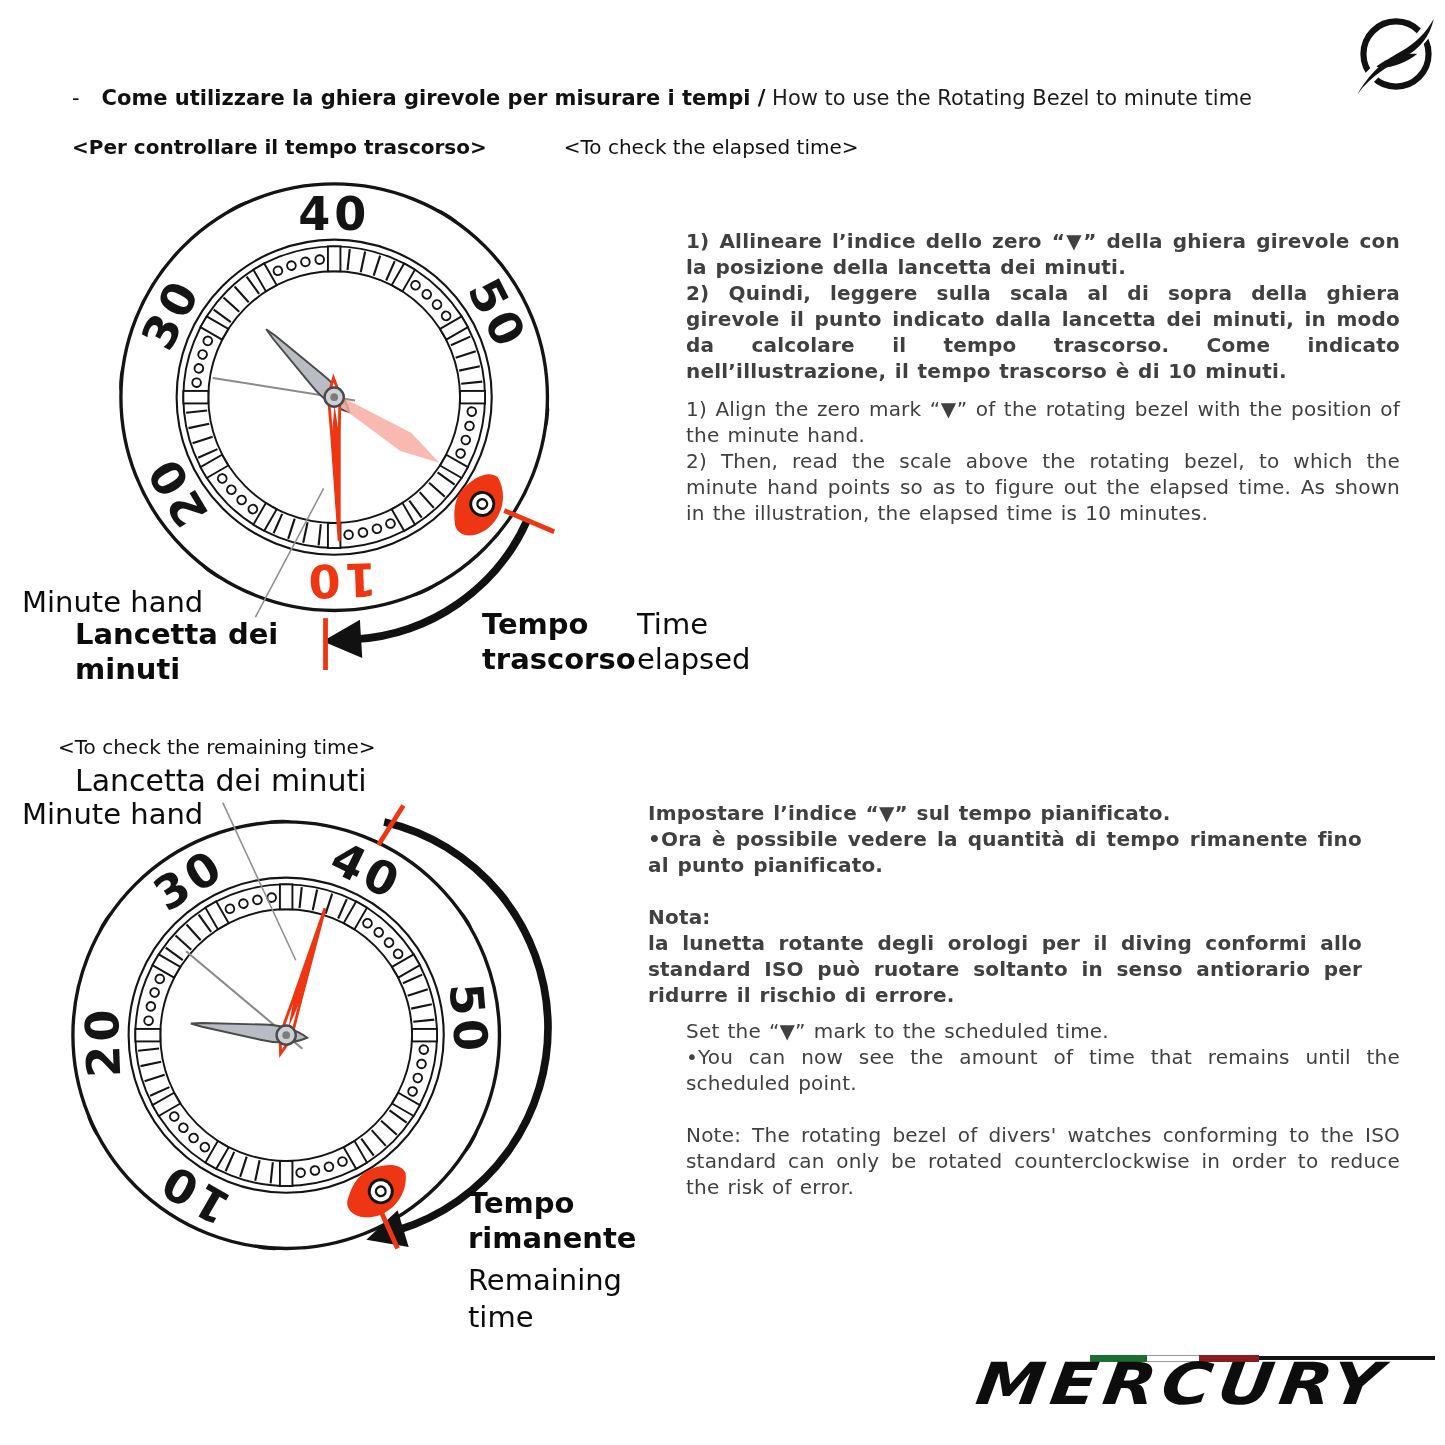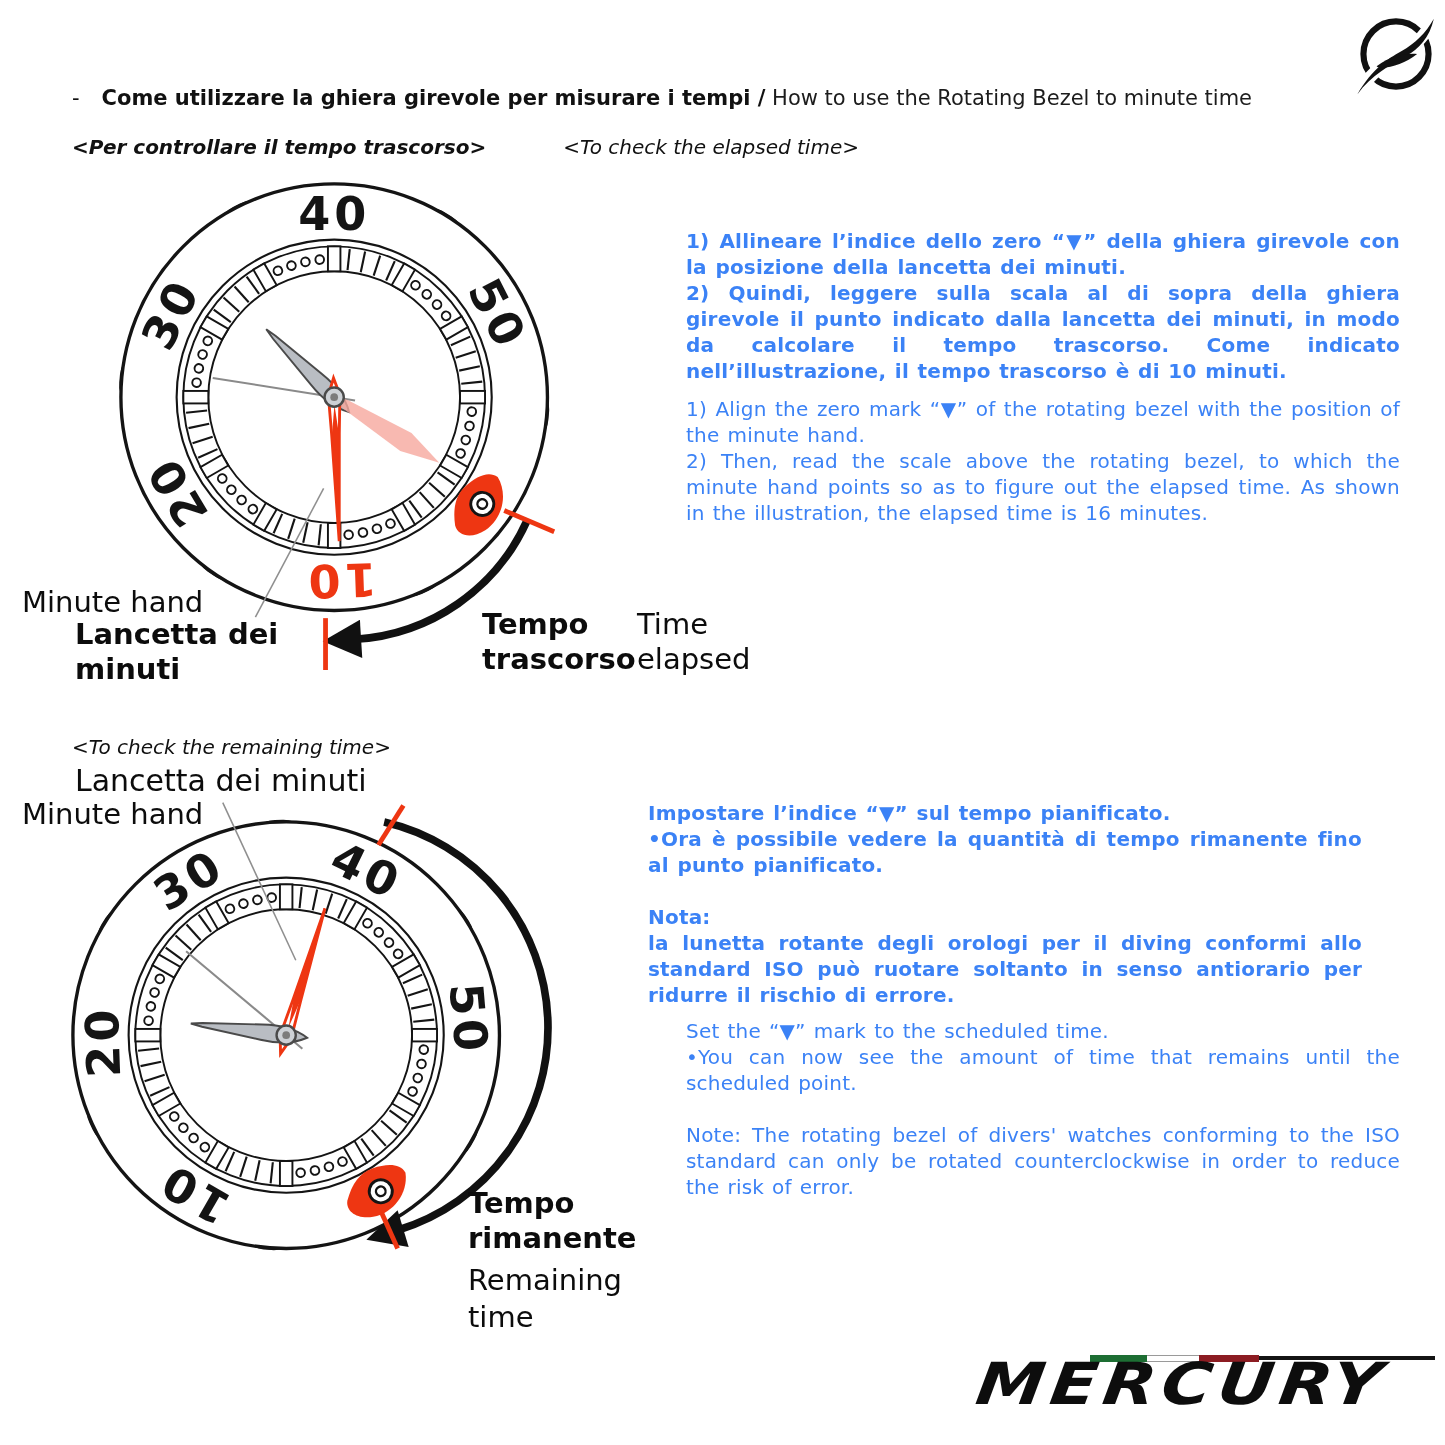--- a/index.html
+++ b/index.html
@@ -5,25 +5,25 @@
   html,body{margin:0;padding:0;}
   body{
     width:1445px;height:1445px;background:#ffffff;position:relative;overflow:hidden;
     font-family:"DejaVu Sans","Liberation Sans",sans-serif;color:#111;
   }
   .abs{position:absolute;}
   .b{font-weight:bold;}
   .title-line{left:72px;top:86px;font-size:21px;display:flex;align-items:baseline;}
   .title-line .dash{margin-right:22px;font-weight:normal;}
   .title-line .en{font-weight:normal;color:#1c1c1c;}
-  .sec-heading{font-size:20px;display:flex;align-items:flex-start;font-style:italic;}
+  .sec-heading{font-size:20px;display:flex;align-items:flex-start;}
   .sec-heading .en{font-weight:normal;}
   .body-text{
     width:714px;font-size:20px;line-height:26px;text-align:justify;
-    white-space:pre-line;word-spacing:1.5px;letter-spacing:0.2px;color:#3b82f6;
+    white-space:pre-line;word-spacing:1.5px;letter-spacing:0.2px;color:#404040;
   }
   .lbl{font-size:29px;line-height:35px;white-space:pre-line;color:#0c0c0c;}
   .lbl-big{font-size:30px;}
   
   .case{fill:#fff;stroke:#141414;stroke-width:3.5;}
   .ring-line{fill:none;stroke:#141414;stroke-width:2.2;}
   .ring-thin{fill:none;stroke:#141414;stroke-width:2;}
   .lobe{fill:#fff;stroke:#141414;stroke-width:2.4;}
   .baton{fill:#fff;stroke:#141414;stroke-width:2;}
   .tick{stroke:#141414;stroke-width:2.2;}
@@ -185,32 +185,32 @@
 
   <line class="callout" x1="168" y1="479" x2="239" y2="345"></line>
   <path class="arc" d="M451,378 A210,210 0 0 1 272,502" marker-end="url(#ah1)"></path>
   <line class="rt" x1="427" y1="368" x2="479" y2="390"></line>
   <line class="rt" x1="241" y1="480" x2="241" y2="534"></line>
 </svg>
 
 <div class="abs body-text b" style="left:686px;top:228px">1) Allineare l’indice dello zero “▼” della ghiera girevole con la posizione della lancetta dei minuti.
 2) Quindi, leggere sulla scala al di sopra della ghiera girevole il punto indicato dalla lancetta dei minuti, in modo da calcolare il tempo trascorso. Come indicato nell’illustrazione, il tempo trascorso è di 10 minuti.</div>
 <div class="abs body-text" style="left:686px;top:396px">1) Align the zero mark “▼” of the rotating bezel with the position of the minute hand.
-2) Then, read the scale above the rotating bezel, to which the minute hand points so as to figure out the elapsed time. As shown in the illustration, the elapsed time is 16 minutes.</div>
+2) Then, read the scale above the rotating bezel, to which the minute hand points so as to figure out the elapsed time. As shown in the illustration, the elapsed time is 10 minutes.</div>
 
 <div class="abs lbl" style="left:22px;top:585px">Minute hand</div>
 <div class="abs lbl b" style="left:75px;top:617px">Lancetta dei
 minuti</div>
 <div class="abs lbl b" style="left:482px;top:607px">Tempo
 trascorso</div>
 <div class="abs lbl" style="left:637px;top:607px">Time
 elapsed</div>
 
 <div class="abs sec-heading" style="left:58px;top:735px">
-  <span class="en" style="margin-left:14px">&lt;To check the remaining time&gt;</span>
+  <span class="en" style="">&lt;To check the remaining time&gt;</span>
 </div>
 
 <div class="abs lbl lbl-big" style="left:75px;top:763px">Lancetta dei minuti</div>
 <div class="abs lbl" style="left:22px;top:797px">Minute hand</div>
 
 <svg class="abs" style="left:32px;top:795px" width="566" height="538" viewBox="0 0 560 560">
   <defs>
     <marker id="ah2" viewBox="0 0 10 10" refX="1.5" refY="5" markerWidth="5.5" markerHeight="5" orient="auto">
       <path d="M0,0 L10,5 L0,10 z" fill="#111"></path>
     </marker>

